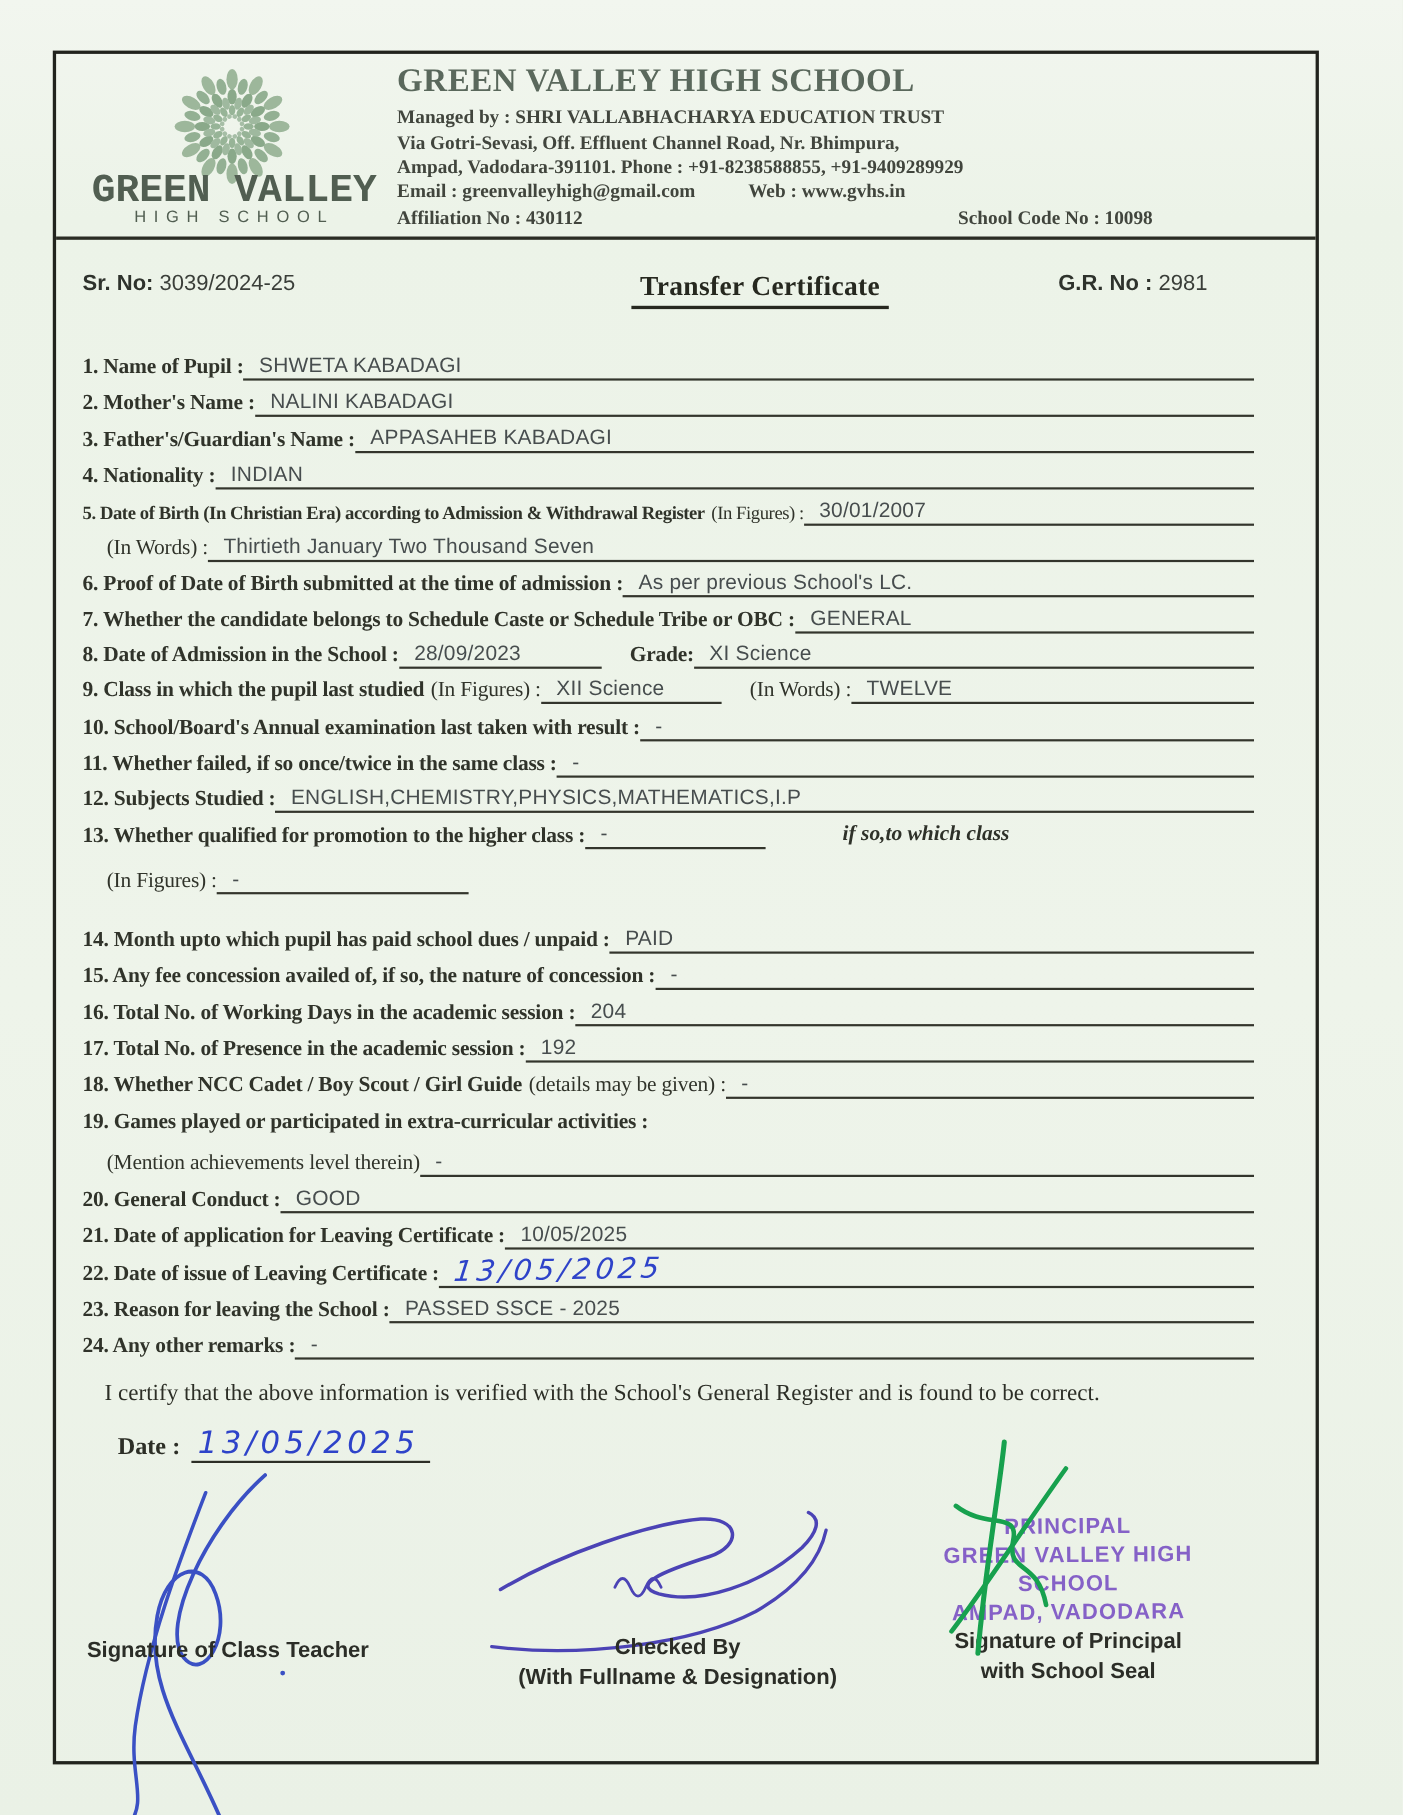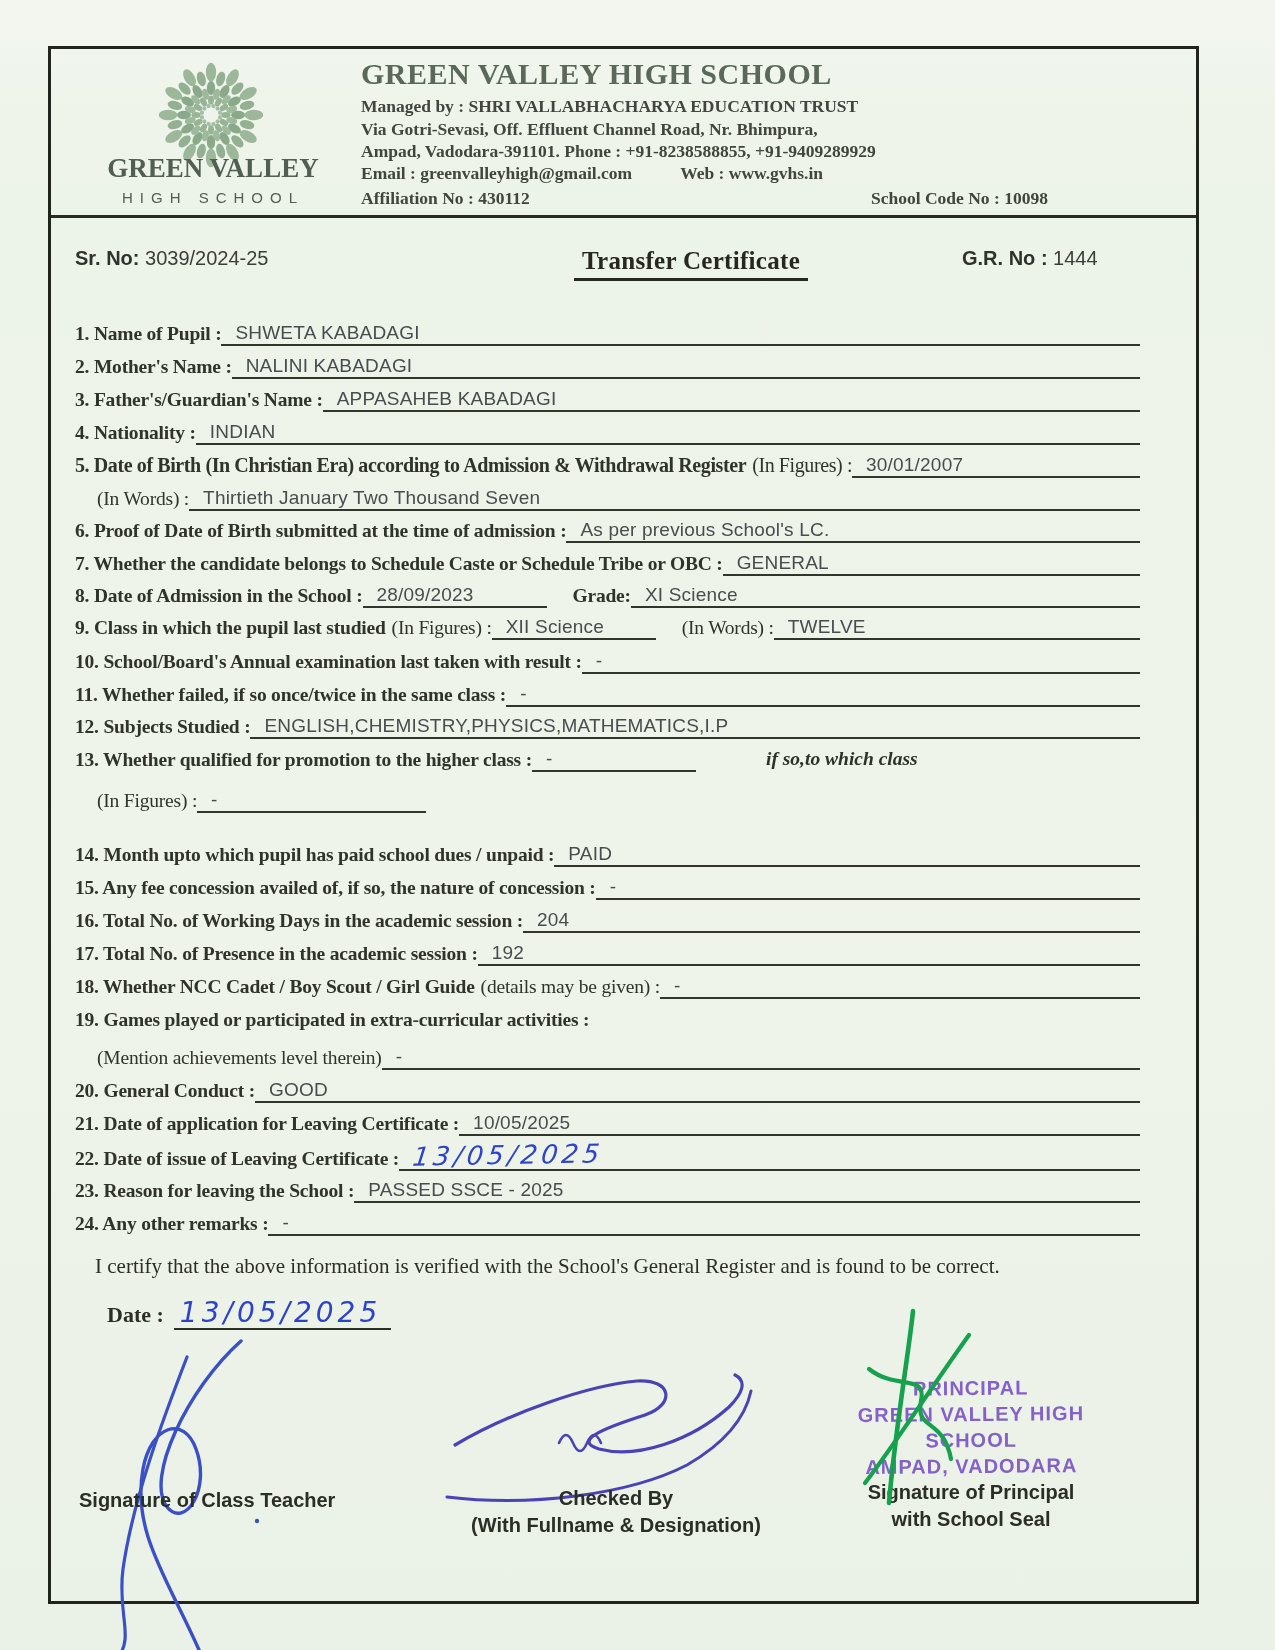--- a/index.html
+++ b/index.html
@@ -5,22 +5,22 @@
   html,body{margin:0;padding:0;width:1275px;height:1650px;overflow:hidden;
     background:#eef4ea;font-family:"Liberation Serif",serif;}
   .page{position:relative;width:1275px;height:1650px;
     background:linear-gradient(180deg,#f2f6ef 0%,#ecf3e8 12%,#eef4ea 55%,#eaf1e6 100%);}
   .cert{position:absolute;left:48px;top:46px;width:1145px;height:1552px;
     border:3px solid #21231d;overflow:visible;}
   
   .header{position:absolute;left:0;top:0;width:100%;height:166px;border-bottom:3px solid #2a2c24;}
   .logo{position:absolute;left:12px;top:4px;width:300px;text-align:center;color:#4e5b4e;}
   .mandala{position:absolute;left:92px;top:6px;width:112px;height:112px;}
-  .logo-word{position:absolute;left:0;top:100px;width:300px;font-weight:bold;font-size:27px;
-    letter-spacing:0px;color:#515e51;font-family:Liberation Serif, serif;}
+  .logo-word{position:absolute;left:0;top:100px;width:300px;font-weight:bold;font-size:36px;
+    letter-spacing:0px;color:#515e51;font-family:Liberation Mono, monospace;}
   .logo-sub{position:absolute;left:0;top:136px;width:300px;font-size:15px;letter-spacing:7px;
     color:#515e51;font-family:"Liberation Sans",sans-serif;}
   .info{position:absolute;left:310px;top:0;width:800px;color:#43473e;}
   .school-name{position:absolute;left:0;top:8px;font-size:30px;font-weight:bold;color:#5a685c;
     letter-spacing:0.5px;white-space:nowrap;}
   .iline{position:absolute;left:0;font-size:17.5px;font-weight:bold;white-space:nowrap;color:#41453d;}
   .i1{top:47px}.i2{top:70px}.i3{top:92px}.i4{top:114px}.i5{top:139px}
   .weblbl{margin-left:48px;}
   .schoolcode{position:absolute;left:510px;top:139px;font-size:17.5px;font-weight:bold;color:#41453d;white-space:nowrap;}
   
@@ -47,21 +47,21 @@
     padding-bottom:2px;white-space:nowrap;}
   .l2{margin-left:26px;}
   .hand{font-family:"DejaVu Sans",sans-serif;font-style:italic;font-size:26px;color:#2e43c9;
     letter-spacing:4px;transform:skewX(-8deg) rotate(-1deg);line-height:0.9;}
   
   .r1{top:267px}.r2{top:300px}.r3{top:333px}.r4{top:366px}.r5{top:399px}.r5b{top:432px}
   .r6{top:464px}.r7{top:497px}.r8{top:529px}.r9{top:561px}.r10{top:595px}.r11{top:628px}
   .r12{top:660px}.r13{top:693px}.r13b{top:734px}.r14{top:788px}.r15{top:821px}.r16{top:854px}
   .r17{top:887px}.r18{top:920px}.r19{top:953px}.r19b{top:991px}.r20{top:1024px}.r21{top:1057px}
   .r22{top:1088px;height:34px}.r23{top:1124px}.r24{top:1157px}
-  .r5 .lbl{font-size:20px;letter-spacing:-0.4px;}
+  .r5 .lbl{font-size:17px;letter-spacing:-0.4px;}
   
   .certify{position:absolute;left:44px;top:1205px;width:1070px;font-size:21px;color:#2c2e26;}
   .daterow{position:absolute;left:56px;top:1243px;display:flex;align-items:flex-end;height:38px;}
   .datelbl{font-weight:bold;font-size:22px;color:#2c2e26;padding-bottom:2px;}
   .datefill{border-bottom:2.5px solid #2c2e26;margin-left:10px;padding:0 10px 2px 6px;}
   .daterow .hand{font-size:28px;}
   
   .sig{position:absolute;}
   .sig-teacher{left:40px;top:1282px;}
   .sig-checked{left:388px;top:1298px;}
@@ -137,21 +137,21 @@
           <span>Email : greenvalleyhigh@gmail.com</span><span class="weblbl">Web :  www.gvhs.in</span>
         </div>
         <div class="iline i5">Affiliation No : 430112</div>
         <div class="schoolcode">School Code No : 10098</div>
       </div>
     </div>
 
     <div class="titlerow">
       <div class="srno"><b>Sr. No:</b> <span>3039/2024-25</span></div>
       <div class="maintitle"><span>Transfer Certificate</span></div>
-      <div class="grno"><b>G.R. No :</b> <span>1444</span></div>
+      <div class="grno"><b>G.R. No :</b> <span>2981</span></div>
     </div>
 
     <div class="row r1">
       <span class="lbl">1. Name of Pupil :</span>
       <span class="fill">
           <span class="val">SHWETA KABADAGI</span>
         </span>
     </div>
     <div class="row r2">
       <span class="lbl">2. Mother's Name :</span>

